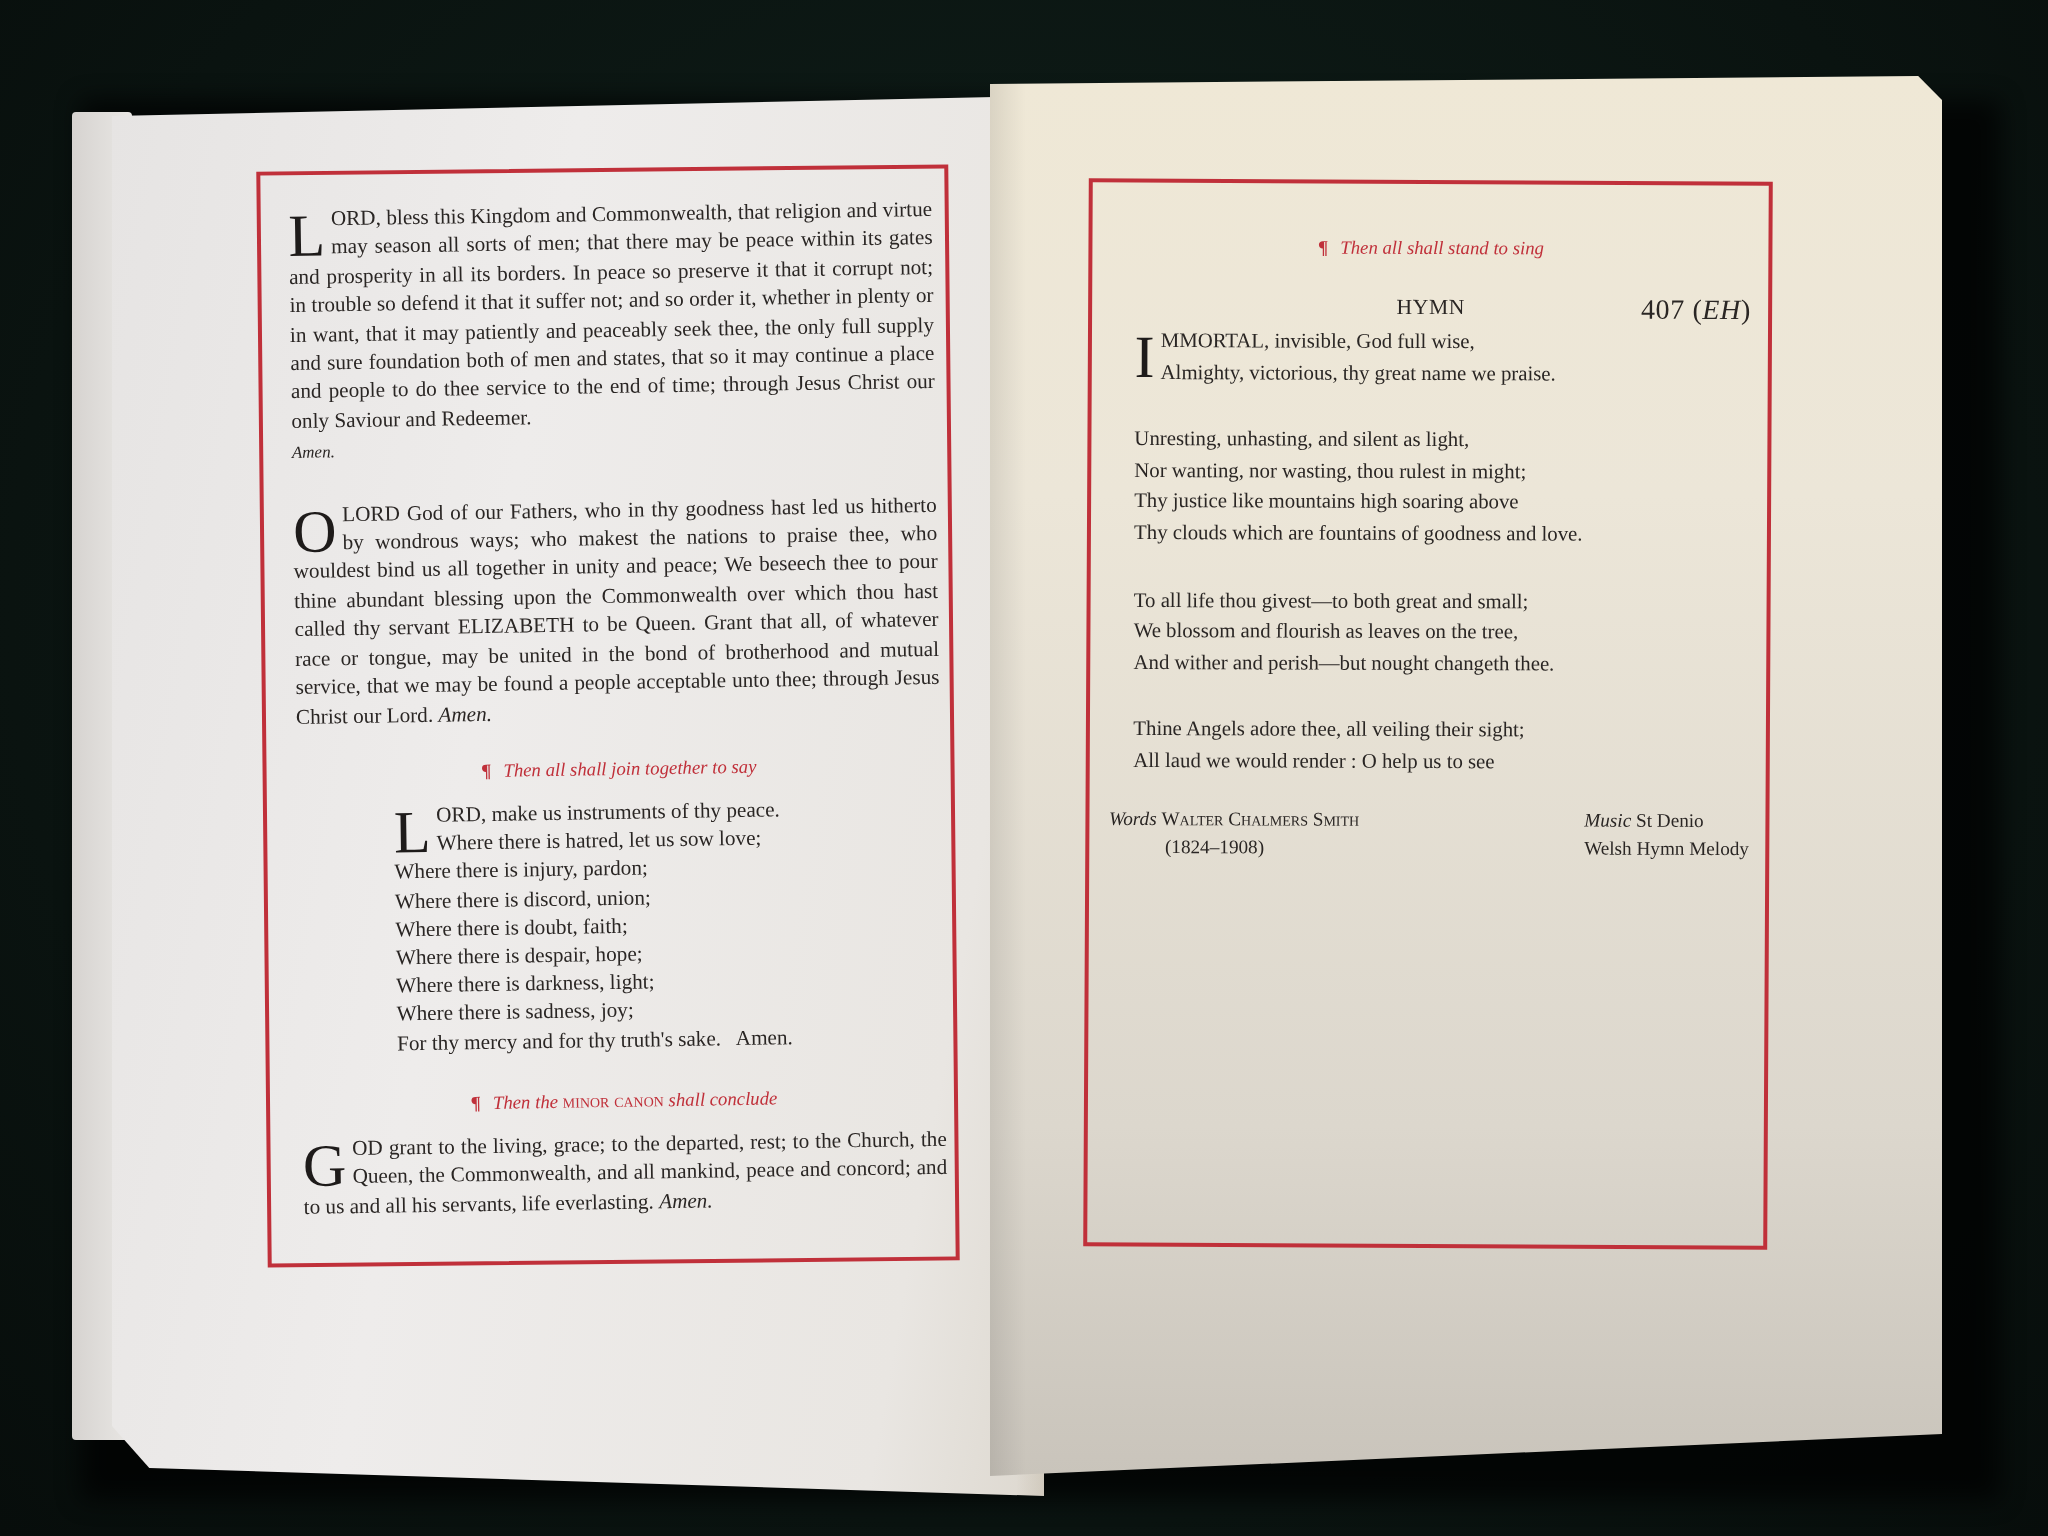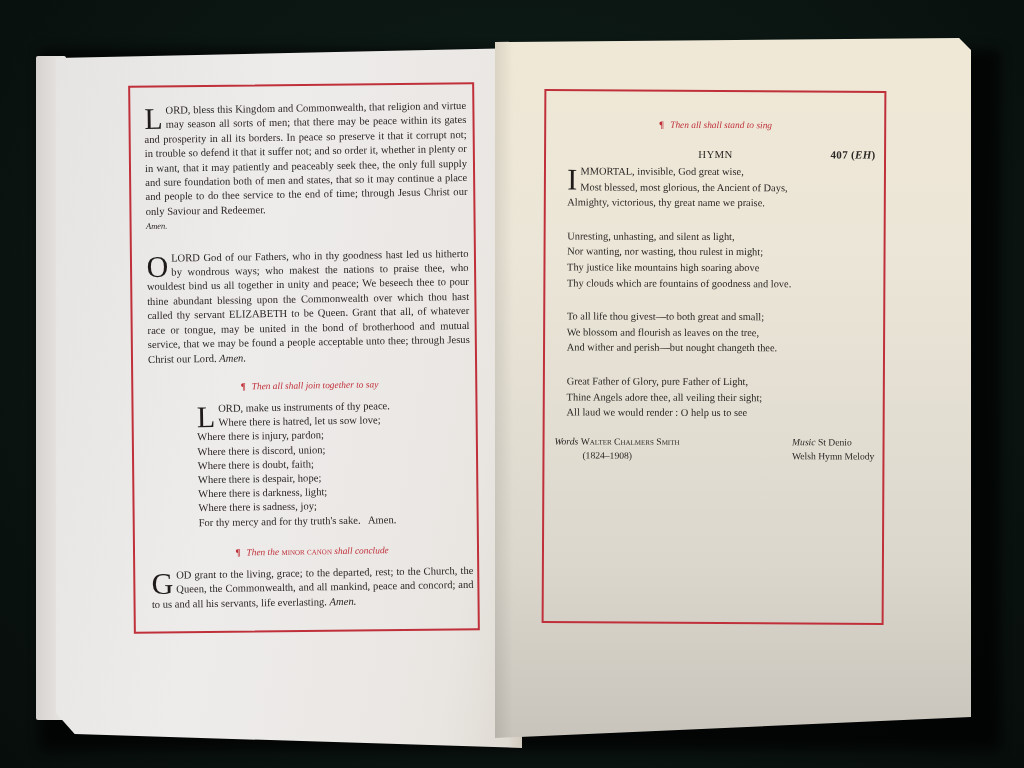--- a/index.html
+++ b/index.html
@@ -60,21 +60,21 @@
   .amen-block { font-style:italic; font-size:8.5px; display:block; }
   .rubric {
     color:#c0303a; font-style:italic; font-size:9.4px; text-align:center; margin:0;
   }
   .pilcrow { font-style:normal; font-weight:bold; margin-right:6px; }
   .sc { font-variant:small-caps; font-style:normal; }
   .verse { margin:0; font-size:10.6px; line-height:14.2px; }
   .verse-line { display:block; white-space:nowrap; }
   .indent { padding-left:18px; }
   .hymn-header { position:relative; text-align:center; font-size:10.8px; margin:18px 0 0; letter-spacing:0.3px; }
-  .hymn-number { position:absolute; right:0; top:0; font-size:11px;font-weight:bold; }
+  .hymn-number { position:absolute; right:0; top:0; font-size:14px; }
   .hymn-number i { font-style:italic; }
   .stanza { margin:0 0 0 12px; font-size:10.4px; line-height:15.6px; }
   .credits { display:flex; justify-content:space-between; font-size:9.6px; line-height:14px; margin-top:14px; }
   .credits .col-left .words { font-style:italic; }
   .credits .col-left .name { font-variant:small-caps; }
   .credits .col-right { text-align:left; }
   .credits .col-right .music { font-style:italic; }
 </style>
 </head>
 <body>
@@ -133,40 +133,38 @@
       <span class="pilcrow">¶</span><span>Then all shall stand to sing</span>
     </p>
 
     <div class="hymn-header">
       <span>HYMN</span>
       <span class="hymn-number"><span>407</span> (<i>EH</i>)</span>
     </div>
 
     <div class="stanza" style="margin-top:4px">
       <span class="dropcap" style="font-size:30px;line-height:28px">I</span>
-      <span class="verse-line">MMORTAL, invisible, God great wise,</span>
-      <span class="verse-line">Most blessed, most glorious, the Ancient of Days,</span>
+      <span class="verse-line">MMORTAL, invisible, God full wise,</span>
       <span class="verse-line">Almighty, victorious, thy great name we praise.</span>
     </div>
 
     <div class="stanza" style="margin-top:18px">
       <span class="verse-line">Unresting, unhasting, and silent as light,</span>
       <span class="verse-line">Nor wanting, nor wasting, thou rulest in might;</span>
       <span class="verse-line">Thy justice like mountains high soaring above</span>
       <span class="verse-line">Thy clouds which are fountains of goodness and love.</span>
     </div>
 
     <div class="stanza" style="margin-top:18px">
       <span class="verse-line">To all life thou givest—to both great and small;</span>
       <span class="verse-line">We blossom and flourish as leaves on the tree,</span>
       <span class="verse-line">And wither and perish—but nought changeth thee.</span>
     </div>
 
     <div class="stanza" style="margin-top:18px">
-      <span class="verse-line">Great Father of Glory, pure Father of Light,</span>
       <span class="verse-line">Thine Angels adore thee, all veiling their sight;</span>
       <span class="verse-line">All laud we would render : O help us to see</span>
     </div>
 
     <div class="credits">
       <div class="col-left">
         <div><span class="words">Words</span> <span class="name">Walter Chalmers Smith</span></div>
         <div style="padding-left:28px">(1824–1908)</div>
       </div>
       <div class="col-right">

